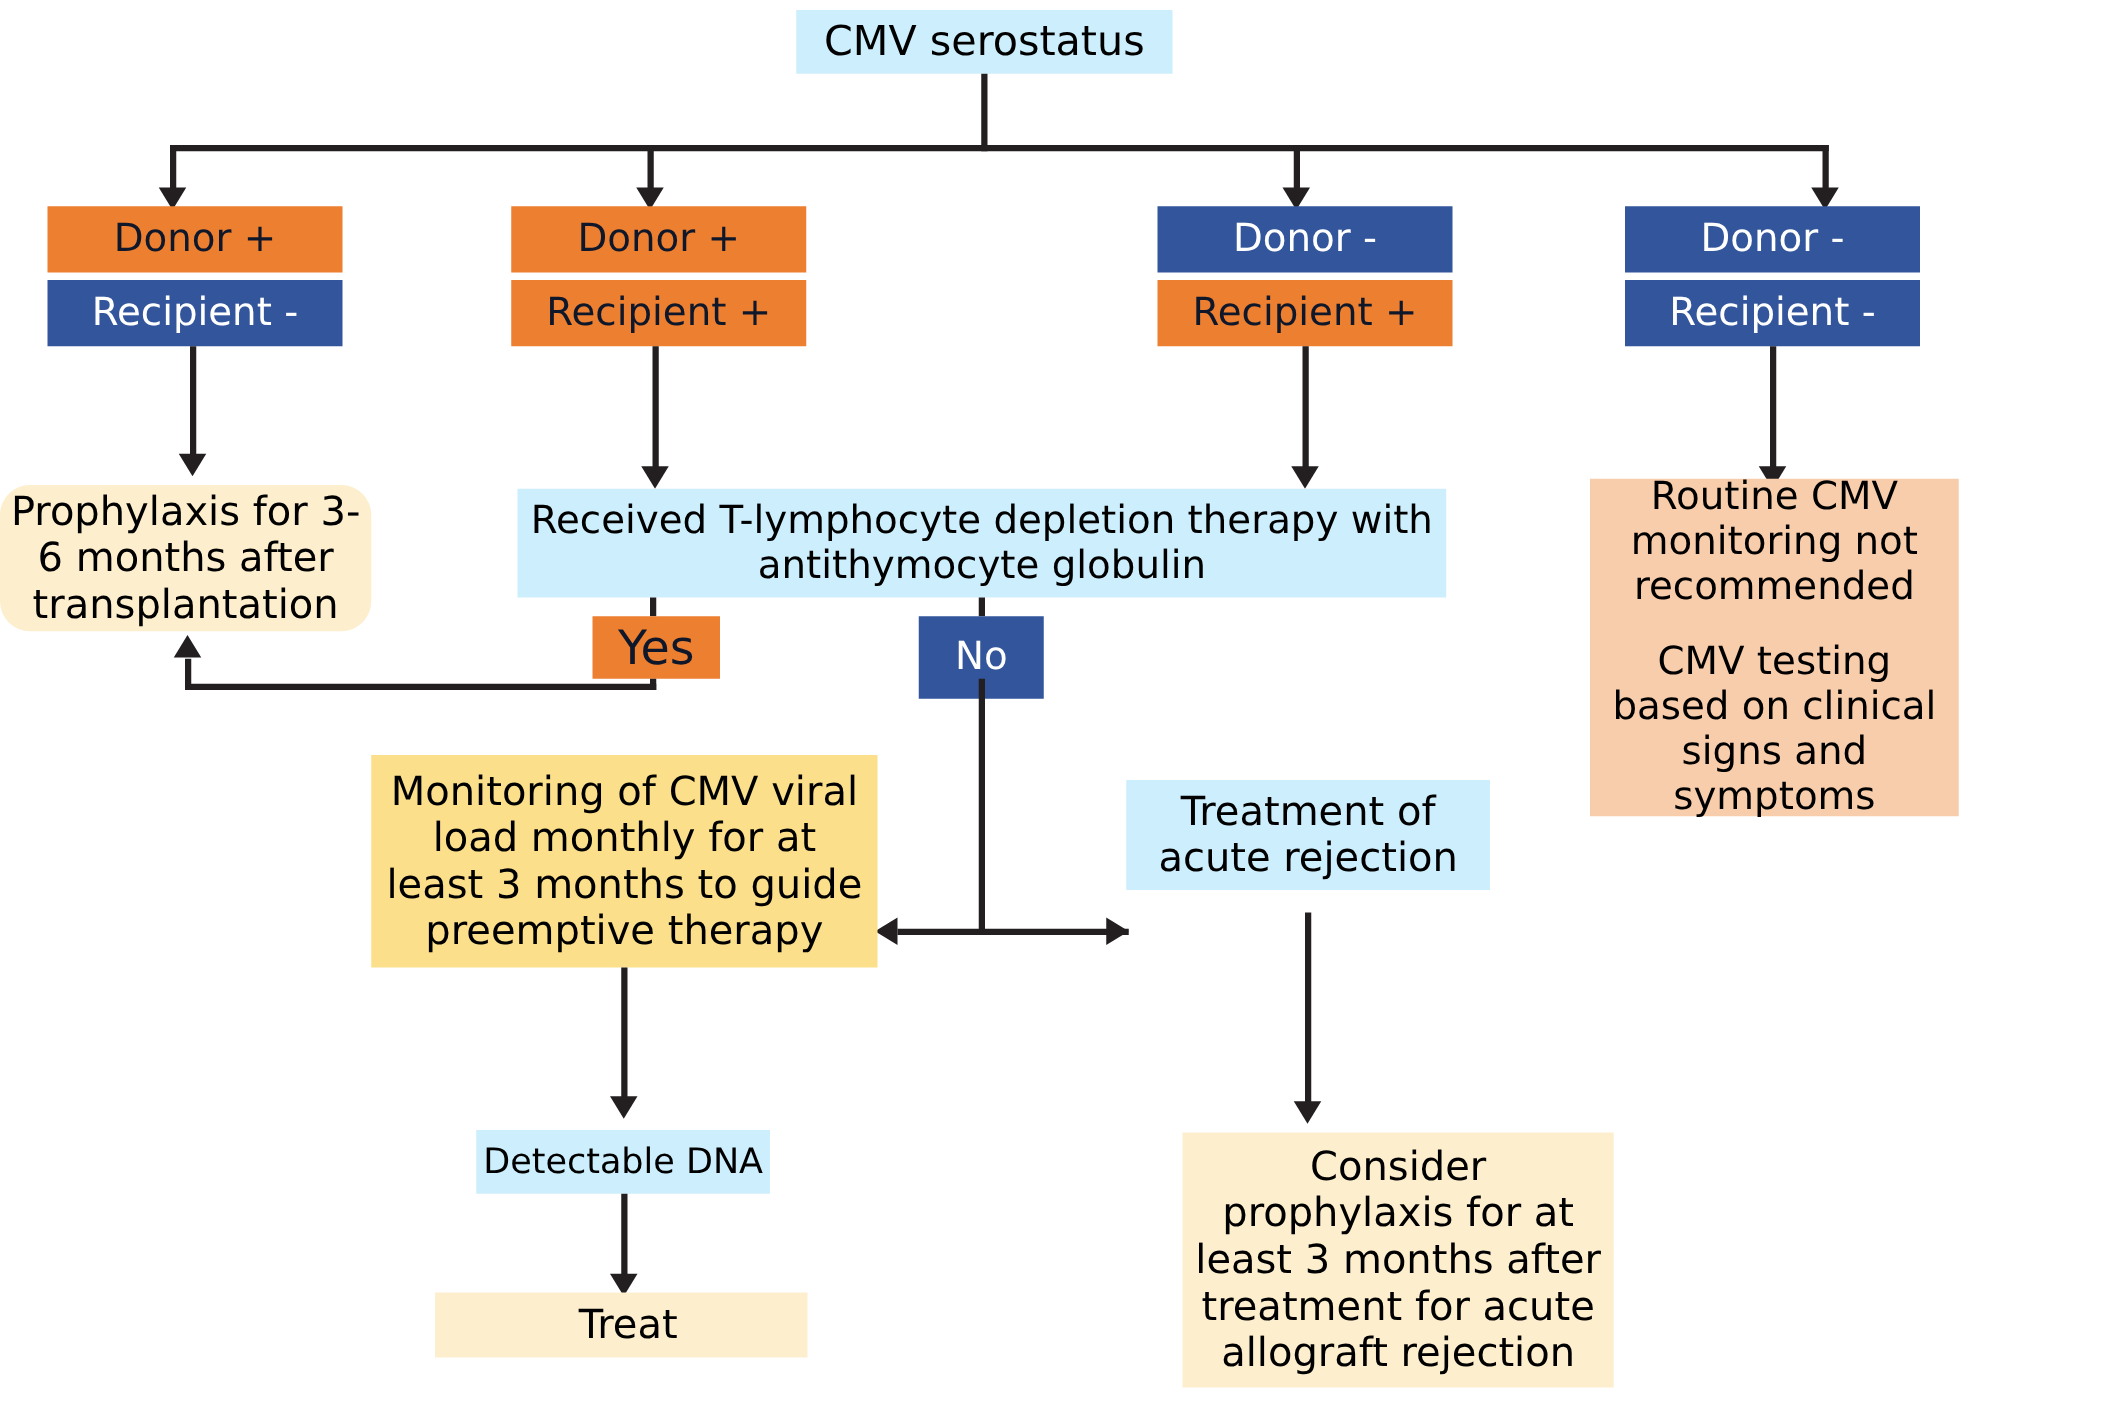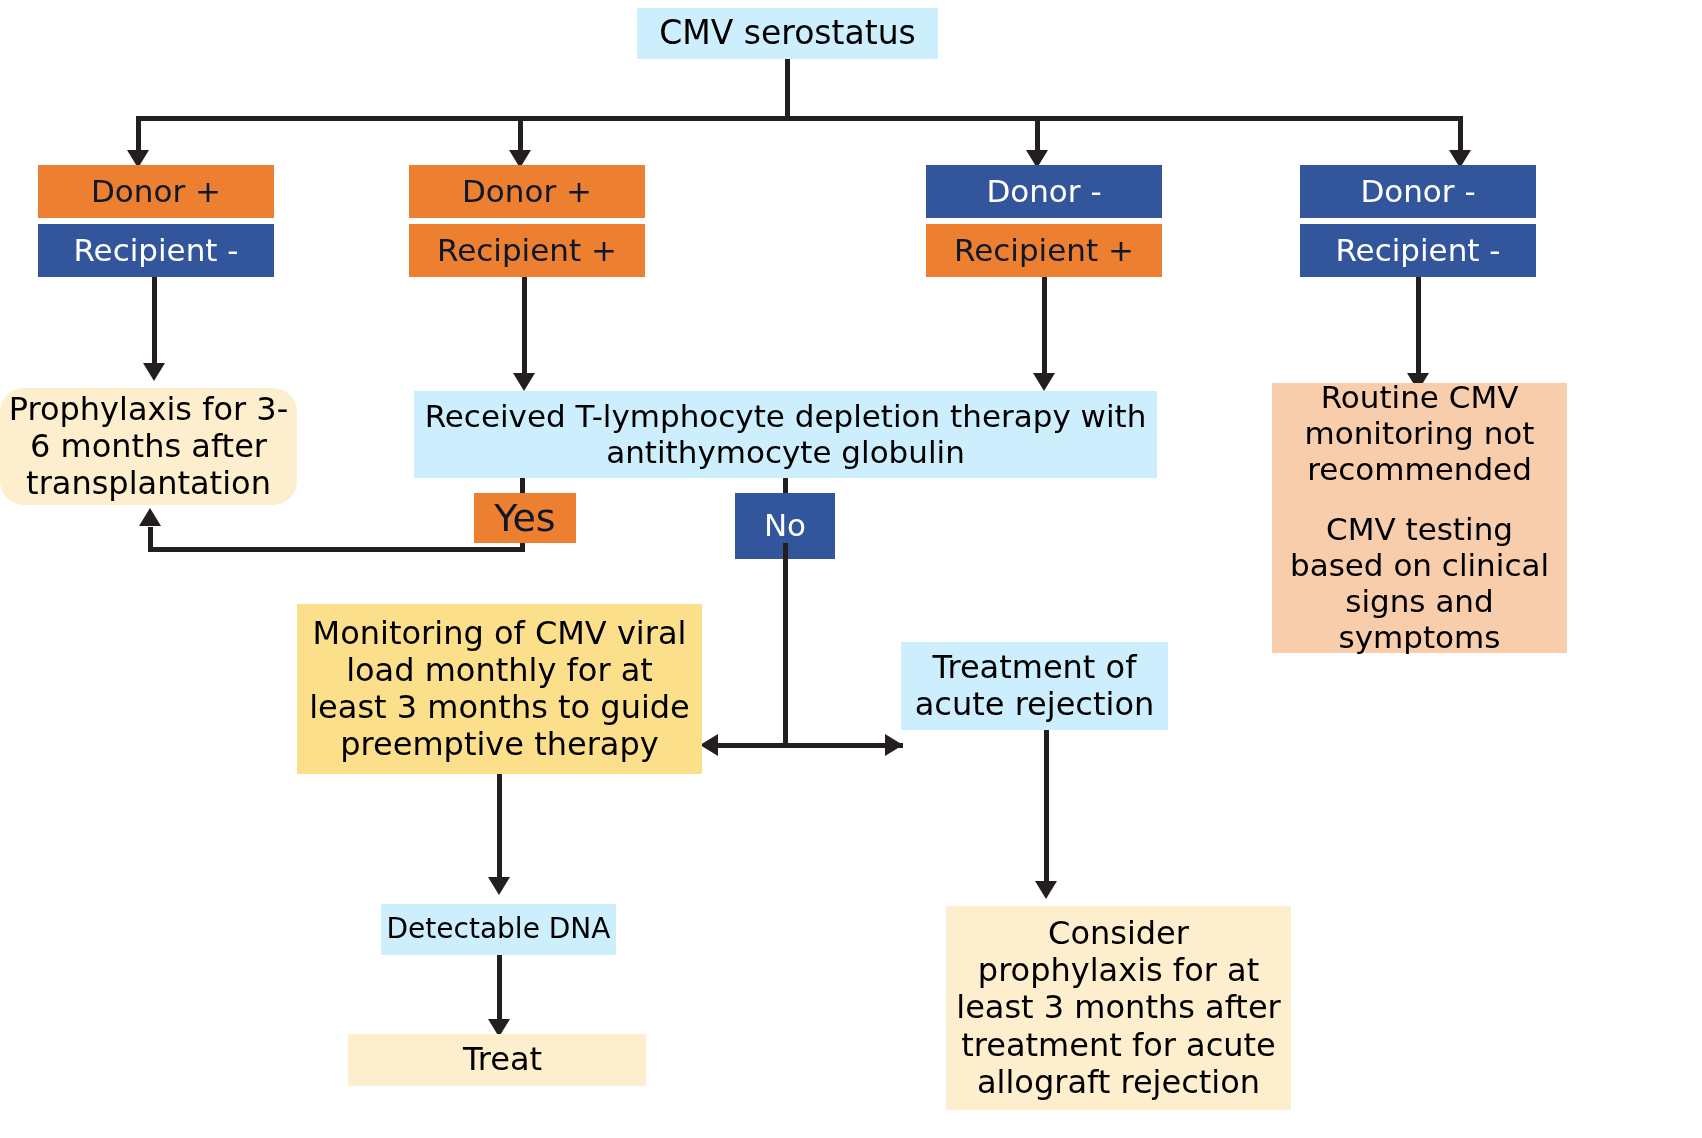--- a/index.html
+++ b/index.html
@@ -161,21 +161,21 @@
   <div class="ln vline" style="left:783px; top:543px; height:205px;"></div>
 
   <div class="ln hline" style="left:718px; top:743px; width:185px;"></div>
   <div class="arrow-left" style="left:700px; top:734px;"></div>
   <div class="arrow-right" style="left:885px; top:734px;"></div>
 
   <div class="node yellow" style="left:297px; top:604px; width:405px; height:170px; font-size:32px; padding:0 10px;">
     <span>Monitoring of CMV viral load monthly for at least 3 months to guide preemptive therapy</span>
   </div>
 
-  <div class="node lightblue" style="left:901px; top:642px; width:267px; height:88px; font-size:32px; padding:0 0;">
+  <div class="node lightblue" style="left:901px; top:624px; width:291px; height:88px; font-size:32px; padding:0 0;">
     <span>Treatment of acute rejection</span>
   </div>
 
   <div class="node peach" style="left:1272px; top:383px; width:295px; height:270px; font-size:31px; padding:0 8px; flex-direction:column; justify-content:center; gap:24px;">
     <span style="white-space:pre-line;">Routine CMV monitoring not recommended</span>
     <span style="white-space:pre-line;">CMV testing based on clinical signs and symptoms</span>
   </div>
 
   <div class="ln vline" style="left:497px; top:774px; height:107px;"></div>
   <div class="arrow-down" style="left:488px; top:877px;"></div>

